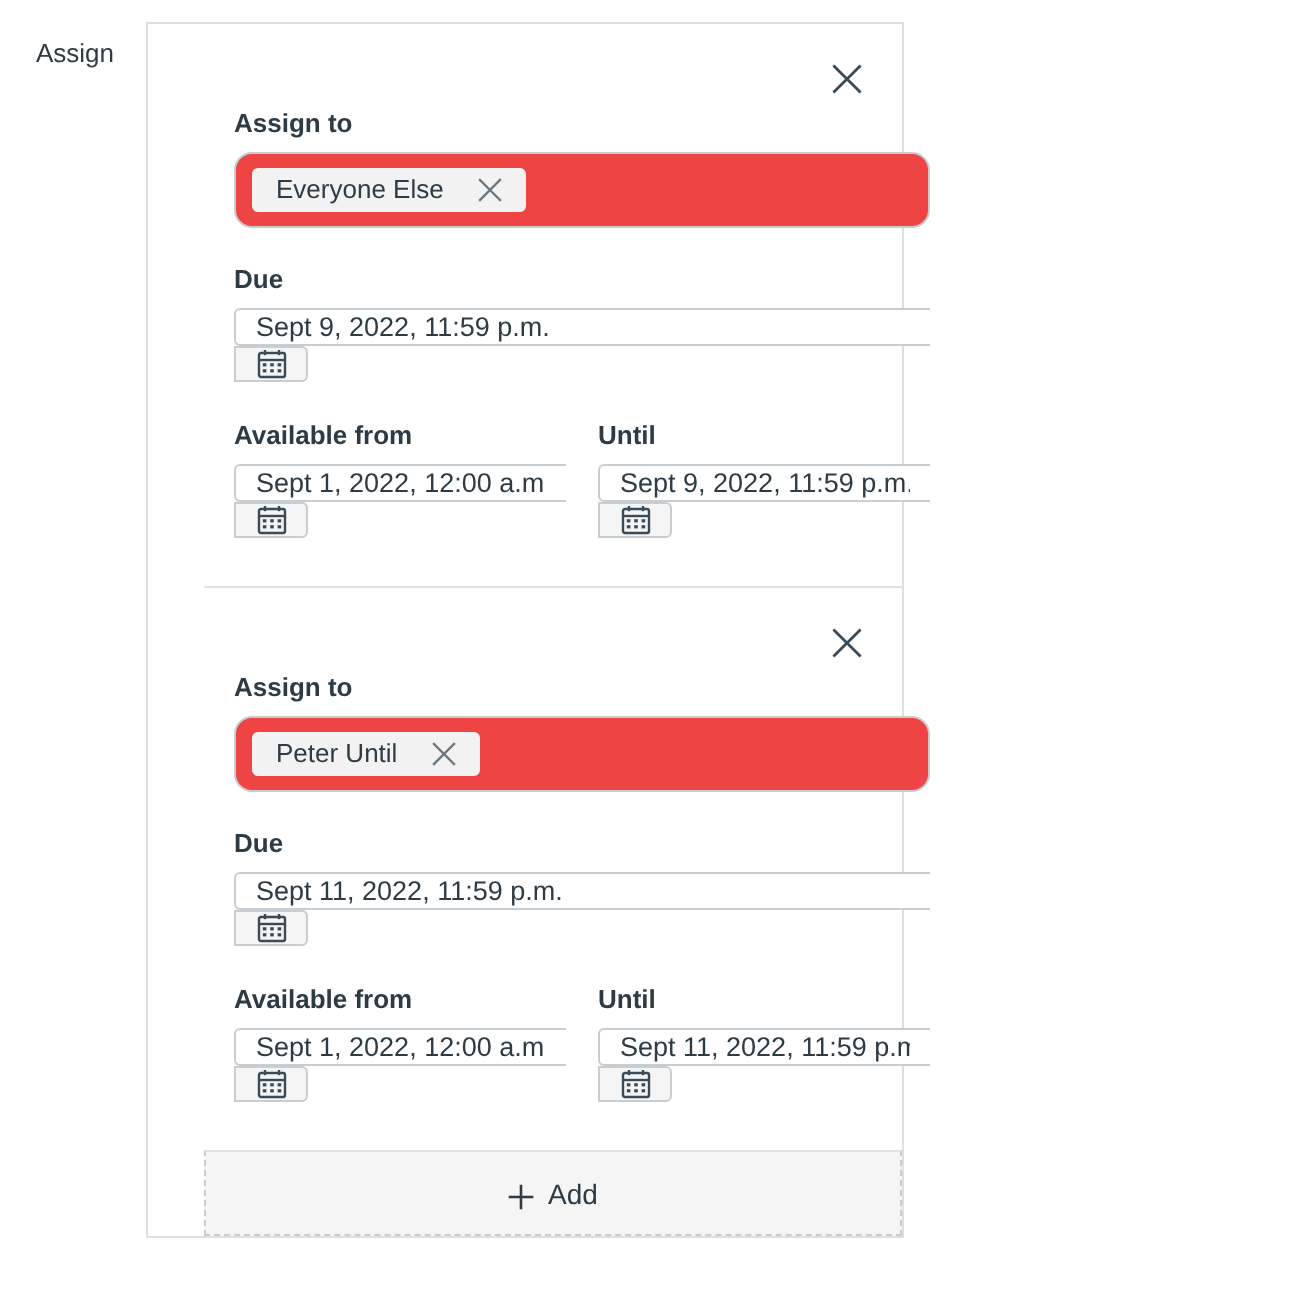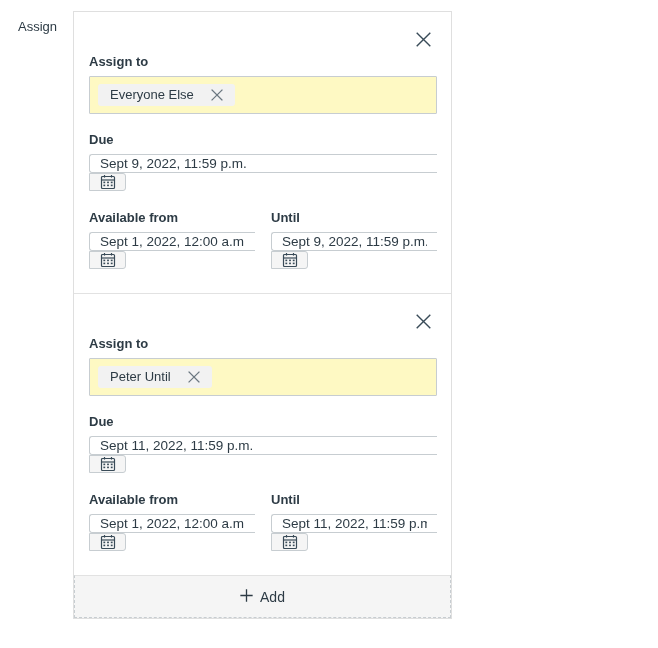--- a/index.html
+++ b/index.html
@@ -35,20 +35,21 @@
 
   
   .override-card {
     position: absolute;
     left: 73px;
     top: 11px;
     width: 379px;
     background: #ffffff;
     border: 1px solid #dfdfdf;
     box-sizing: border-box;
+    padding-left: 28px;
   }
 
   .override-block {
     position: relative;
     padding: 0 15px 24px 15px;
     box-sizing: border-box;
   }
   .override-block.divided {
     border-top: 1px solid #e2e2e2;
   }
@@ -79,22 +80,22 @@
     margin: 0 0 6px 0;
     display: block;
   }
 
   .first-label { padding-top: 42px; }
 
   .token-field {
     width: 348px;
     min-height: 38px;
     border: 1px solid #c7cdd1;
-    border-radius: 1px;
-    background: #fef9c3;
+    border-radius: 9px;
+    background: #ef4444;
     box-sizing: border-box;
     padding: 7px 8px;
     display: flex;
     align-items: center;
     flex-wrap: wrap;
     margin-bottom: 18px;
     cursor: text;
   }
 
   .token {
@@ -181,21 +182,21 @@
     background: #f5f5f5;
     height: 43px;
     display: flex;
     align-items: center;
     justify-content: center;
     cursor: pointer;
     box-sizing: border-box;
   }
   .add-footer .add-inner {
     display: inline-flex;
-    align-items: flex-start;
+    align-items: flex-end;
     font-size: 14px;
     color: #2d3b45;
   }
   .add-plus {
     display: inline-flex;
     align-items: center;
     justify-content: center;
     margin-right: 7px;
   }
   .add-plus svg { display: block; }

